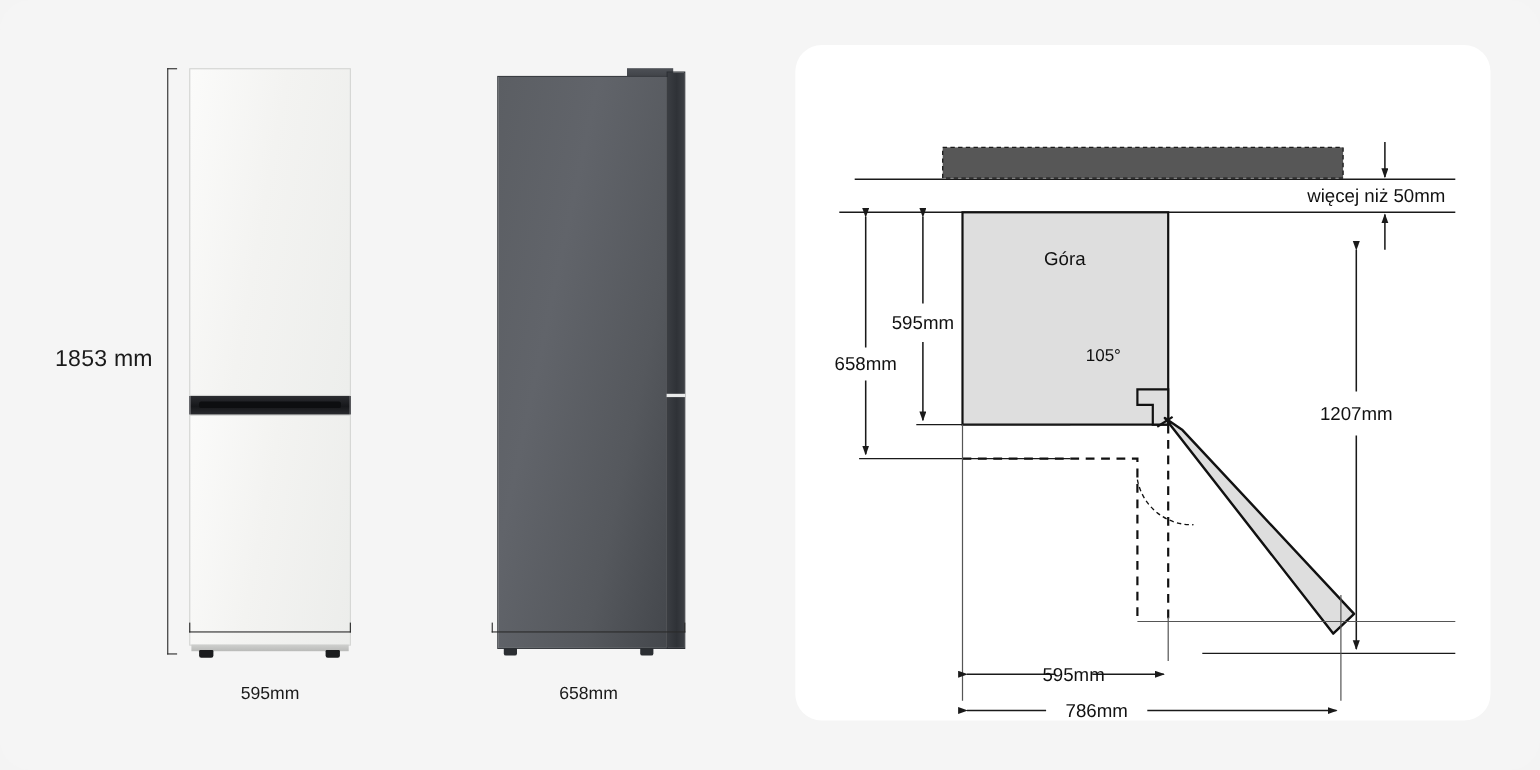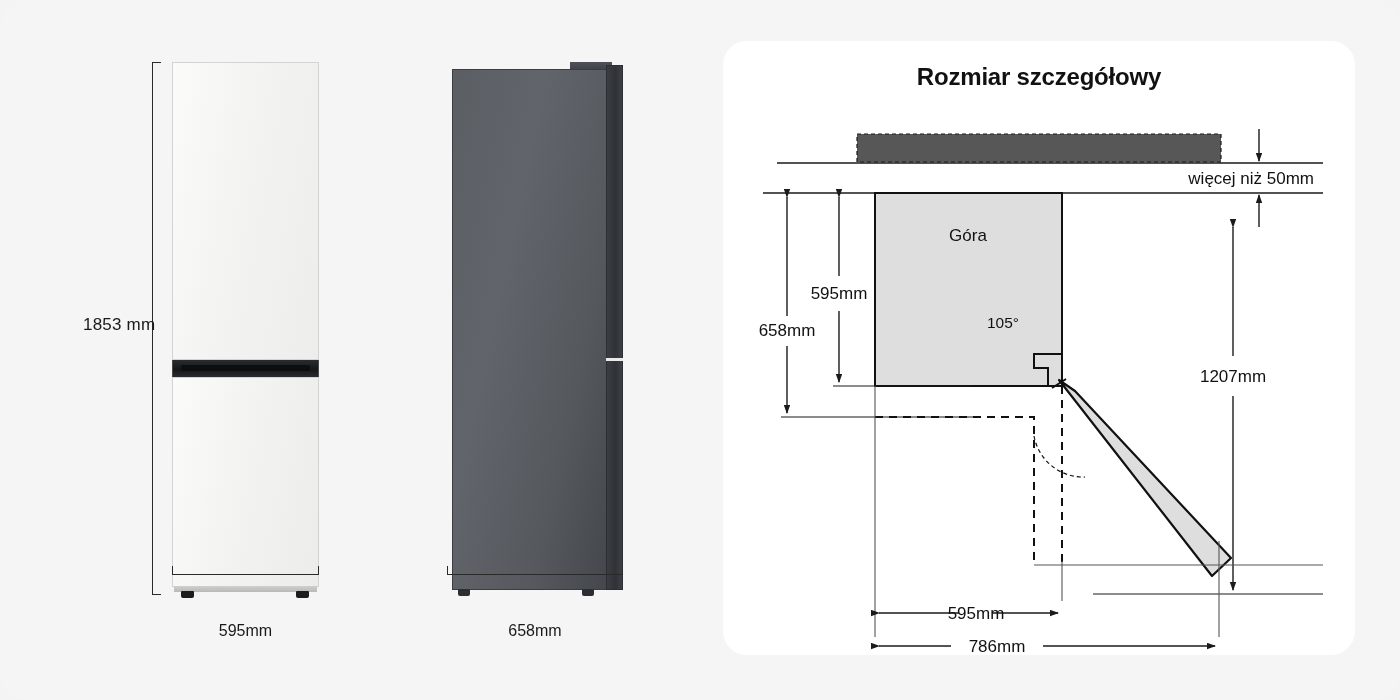--- a/index.html
+++ b/index.html
@@ -69,21 +69,21 @@
   
   .vbracket {
     position: absolute; left: 152px; top: 62px; width: 9px; height: 533px;
     border-left: 1.5px solid #2a2a2a;
     border-top: 1.5px solid #2a2a2a;
     border-bottom: 1.5px solid #2a2a2a;
     box-sizing: border-box;
   }
   .h-label {
     position: absolute; left: 50px; top: 315px;
-    font-size: 17px; color: #1a1a1a; letter-spacing: .2px; margin-left: 33px;
+    font-size: 21px; color: #1a1a1a; letter-spacing: .2px;
   }
 
   
   .hbracket-front {
     position: absolute; left: 172px; top: 566px; width: 147px; height: 9px;
     border-bottom: 1.5px solid #2a2a2a;
     border-left: 1.5px solid #2a2a2a;
     border-right: 1.5px solid #2a2a2a;
     box-sizing: border-box;
   }
@@ -181,21 +181,20 @@
       <div class="fs-foot l"></div>
       <div class="fs-foot r"></div>
     </div>
   </div>
 
   <div class="hbracket-side"></div>
   <div class="w-label-side">658mm</div>
 
   <div id="detail-card">
 
-    <div id="detail-title">Rozmiar szczegółowy</div>
 
     <svg id="detail-svg" width="632" height="614" viewBox="0 0 632 614">
       <defs>
         <marker id="ah" markerWidth="9" markerHeight="9" refX="8" refY="3.2" orient="auto" markerUnits="userSpaceOnUse">
           <path d="M0,0 L9,3.2 L0,6.4 z" fill="#1a1a1a"></path>
         </marker>
         <marker id="ah2" markerWidth="9" markerHeight="9" refX="8" refY="3.2" orient="auto" markerUnits="userSpaceOnUse">
           <path d="M0,0 L9,3.2 L0,6.4 z" fill="#1a1a1a"></path>
         </marker>
       </defs>

